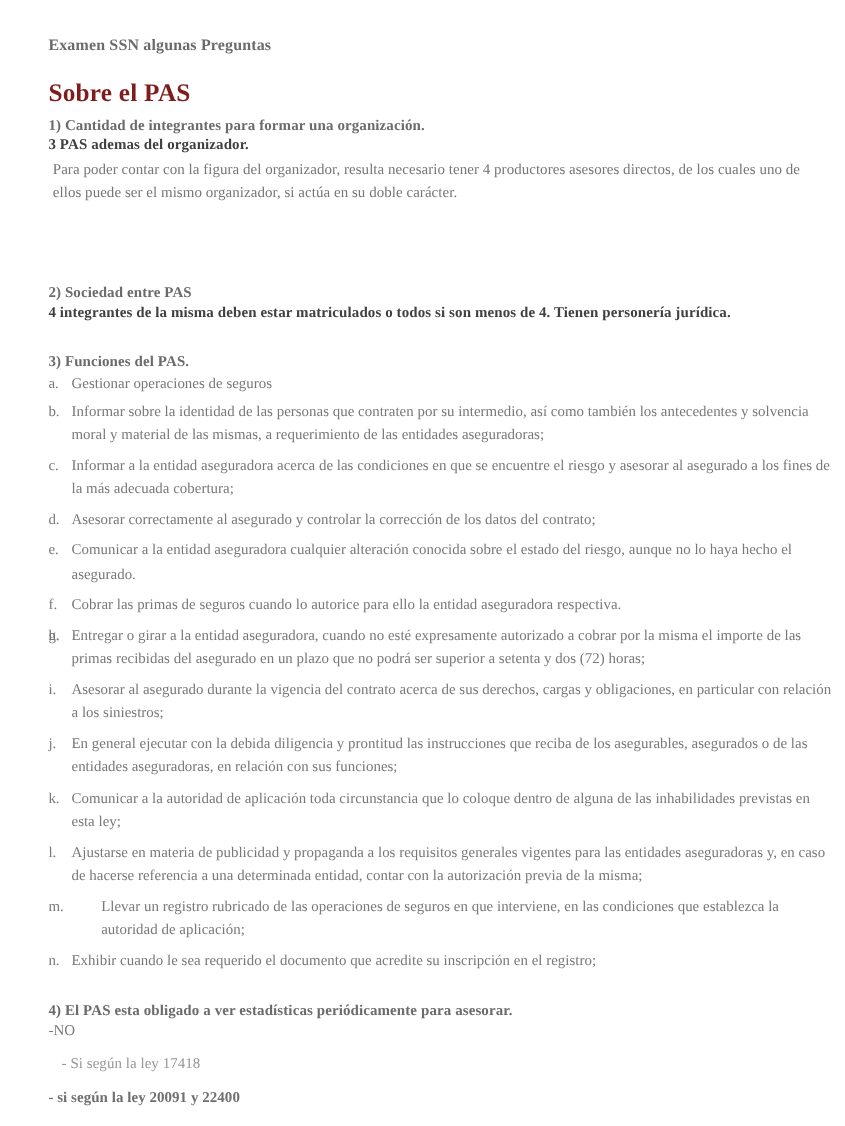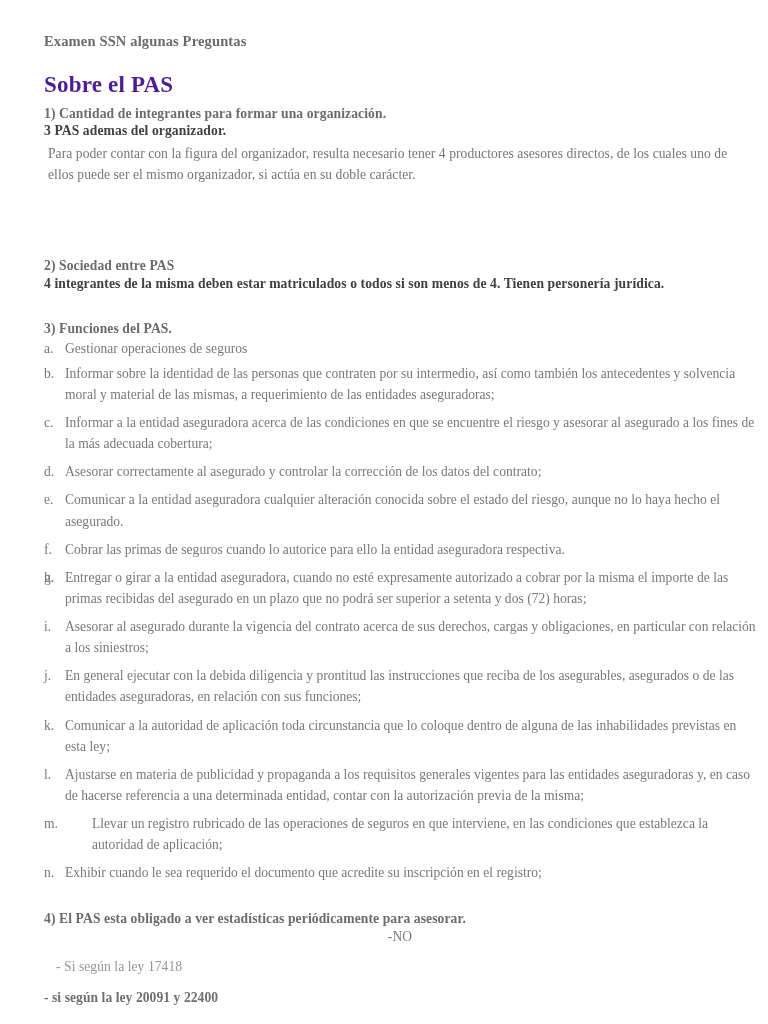--- a/index.html
+++ b/index.html
@@ -32,21 +32,21 @@
     font-weight: bold;
     color: #6b6b6b;
     letter-spacing: 0.15px;
     margin: 0;
     padding-top: 33px;
     line-height: 1.2;
   }
   .section-heading {
     font-size: 23px;
     font-weight: bold;
-    color: #4c1d95;
+    color: #7f1d1d;
     margin: 0;
     padding-top: 22px;
     line-height: 1.15;
     letter-spacing: 0.2px;
   }
   .q-bold {
     font-size: 13.6px;
     font-weight: bold;
     color: #6b6b6b;
     line-height: 1.28;
@@ -69,21 +69,20 @@
     margin: 4px;
     letter-spacing: 0.05px;
   }
   .answer-plain {
     font-size: 13.6px;
     font-weight: normal;
     color: #7a7a7a;
     line-height: 1.36;
     margin: 0;
     letter-spacing: 0.05px;
-    text-align: center;
   }
   .answer-light {
     font-size: 13.6px;
     font-weight: normal;
     color: #969696;
     line-height: 1.36;
     margin: 12px;
     letter-spacing: 0.05px;
   }
   .answer-bold {

